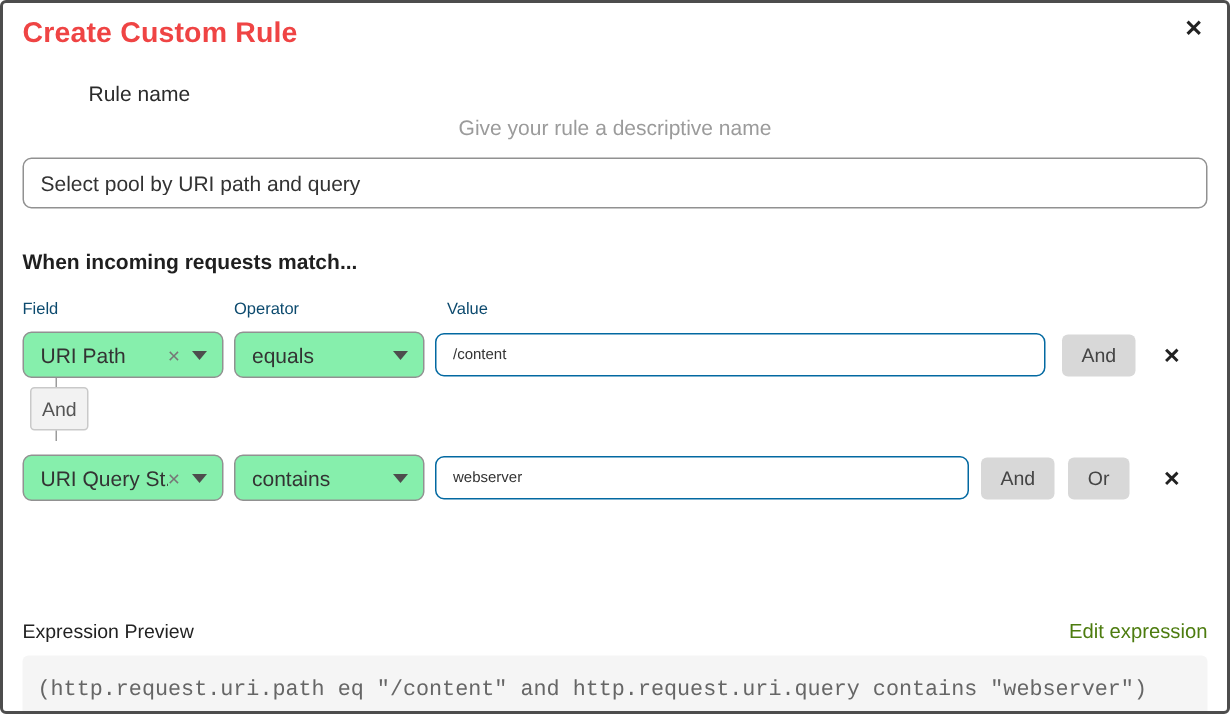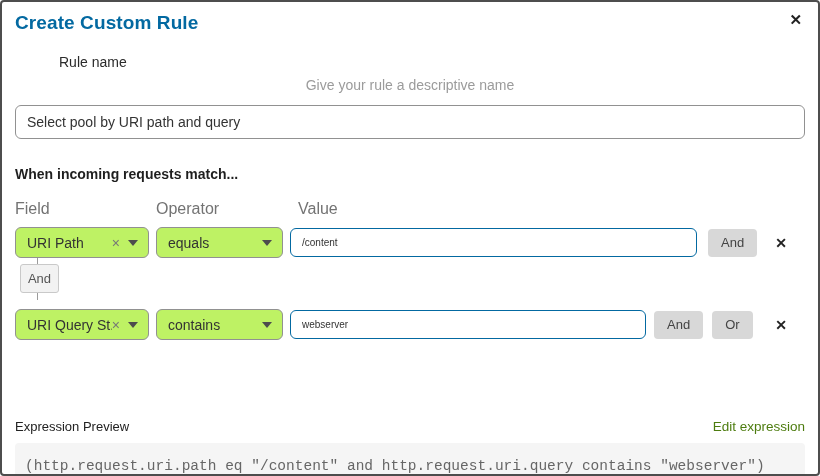--- a/index.html
+++ b/index.html
@@ -16,21 +16,21 @@
     background: #fff;
     border: 2px solid #4d4d4d;
     border-radius: 4px;
     padding: 0 13px;
     overflow: hidden;
   }
   .dialog-title {
     margin-top: 10px;
     font-size: 19px;
     font-weight: 700;
-    color: #0369a1;
+    color: #ef4444;
     letter-spacing: 0.1px;
   }
   .close-btn {
     position: absolute;
     top: 6px;
     right: 12px;
     background: none;
     border: none;
     font-size: 15px;
     font-weight: 700;
@@ -67,38 +67,38 @@
   }
   .section-heading {
     margin-top: 27px;
     font-size: 14px;
     font-weight: 700;
     color: #1f1f1f;
   }
   .col-labels {
     display: flex;
     margin-top: 18px;
-    font-size: 16px;
-    color: #737373;
+    font-size: 11px;
+    color: #0c4a6e;
   }
   .col-labels .col-field    { width: 141px; }
   .col-labels .col-operator { width: 142px; }
   .condition-row {
     display: flex;
     align-items: center;
     margin-top: 9px;
     height: 31px;
   }
   .select {
     display: flex;
     align-items: center;
     height: 31px;
     border: 1px solid #919191;
     border-radius: 6px;
-    background: #bef264;
+    background: #86efac;
     padding: 0 10px 0 11px;
     font-size: 14px;
     color: #333;
     cursor: pointer;
   }
   .select.field-select    { width: 134px; margin-right: 7px; }
   .select.operator-select { width: 127px; margin-right: 7px; justify-content: center; }
   .select .sel-text { flex: 1; white-space: nowrap; overflow: hidden; }
   .select .clear-x {
     color: #777;

